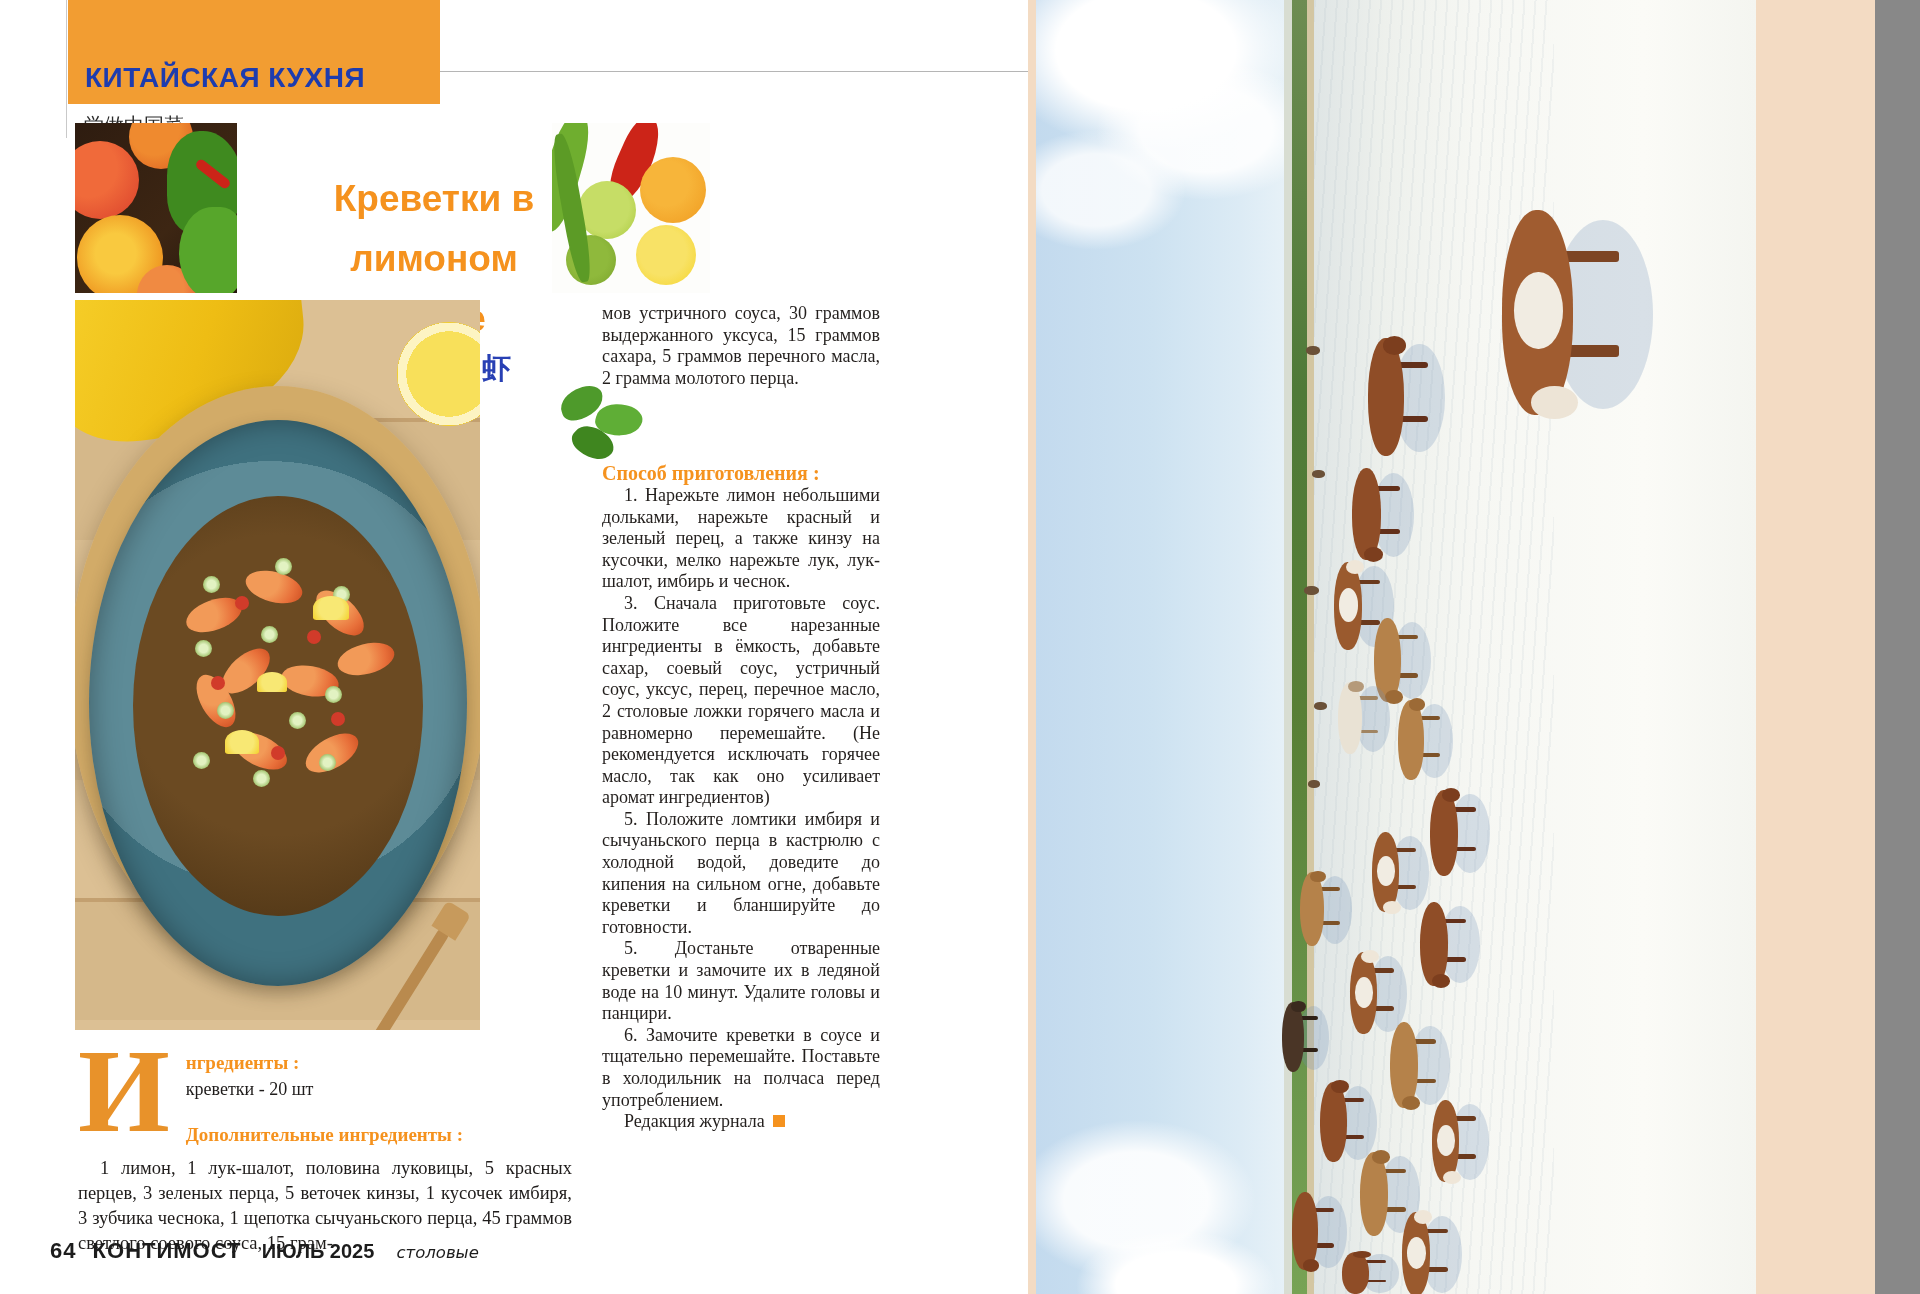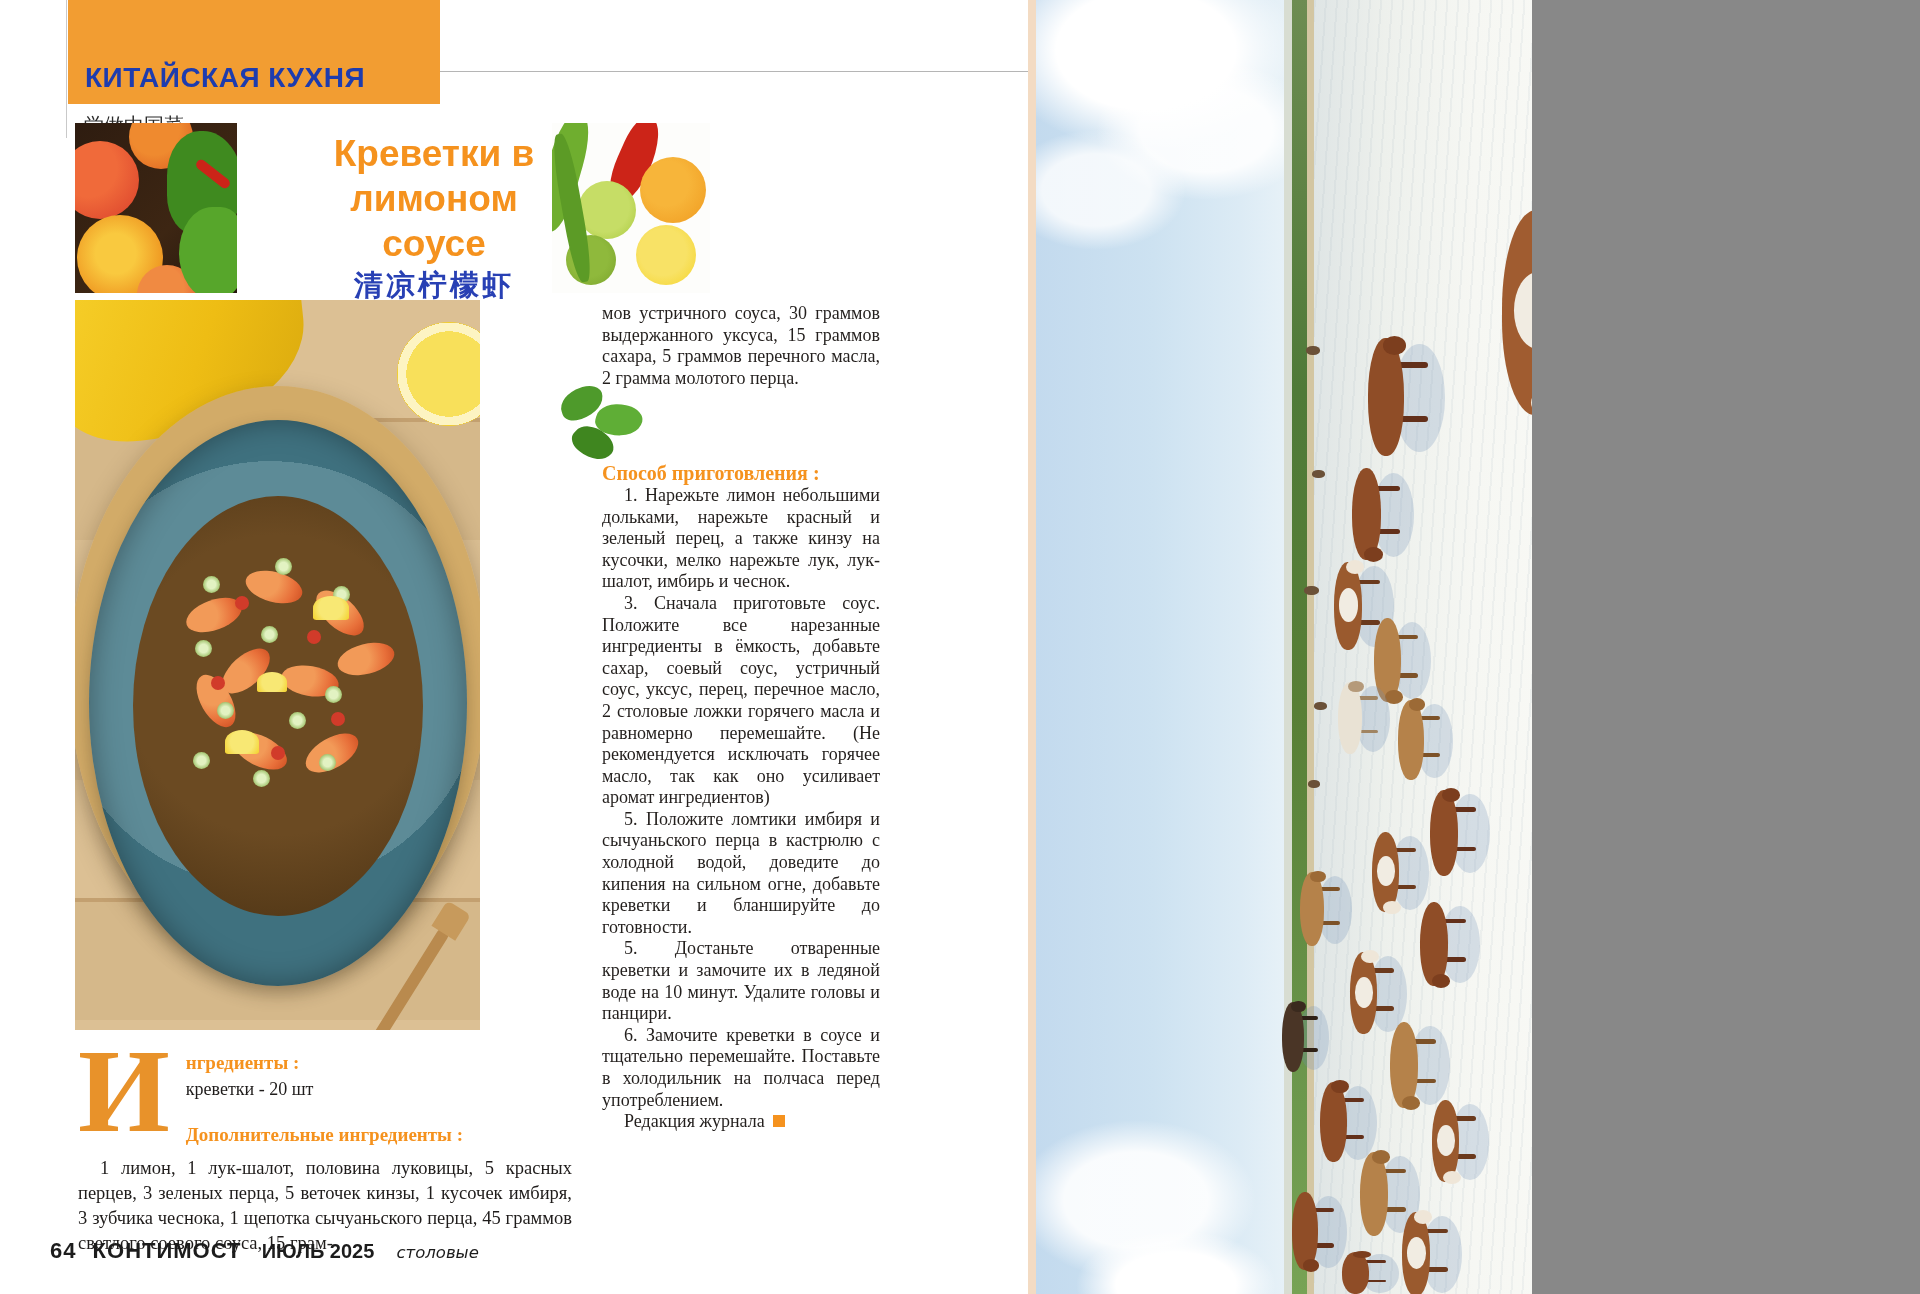--- a/index.html
+++ b/index.html
@@ -1,34 +1,34 @@
 <!DOCTYPE html>
 <html><head>
 <meta charset="utf-8">
 <style>
   html,body{margin:0;padding:0;background:#888;}
-  .spread{position:relative;width:1532px;height:1294px;background:#ffffff;overflow:hidden;
+  .spread{position:relative;width:1875px;height:1294px;background:#ffffff;overflow:hidden;
           font-family:"Liberation Serif", serif;color:#1f1c1b;}
   
   .vrule{position:absolute;left:66px;top:0;width:1px;height:138px;background:#c9c9c9;}
   .orange-banner{position:absolute;left:68px;top:0;width:372px;height:104px;background:#f29d32;}
   .section-title{position:absolute;left:17px;bottom:10px;font-family:"Liberation Sans",sans-serif;
                  font-weight:bold;font-size:28px;color:#1e3cae;letter-spacing:.5px;}
   .hrule{position:absolute;left:440px;top:71px;width:600px;height:1px;background:#b5b5b5;}
   .section-subtitle{position:absolute;left:84px;top:112px;font-family:"DejaVu Sans",sans-serif;
                     font-size:20px;color:#2a2a2a;}
   
   .banner{position:absolute;left:75px;top:123px;width:635px;height:170px;background:#fff;}
   .collage{position:absolute;top:0;height:170px;overflow:hidden;}
   .collage-left{left:0;width:162px;background:linear-gradient(135deg,#2e1c10 0%,#3d2613 60%,#24160c 100%);}
   .collage-right{right:0;width:158px;background:#fdfdfb;}
   .blob{position:absolute;border-radius:50%;}
   .title-box{position:absolute;left:170px;top:8px;width:378px;text-align:center;}
-  .recipe-title{font-family:"Liberation Sans",sans-serif;font-weight:bold;font-size:37px;line-height:45px;
-                color:#f5921e;}
+  .recipe-title{font-family:"Liberation Sans",sans-serif;font-weight:bold;font-size:37px;line-height:60px;
+                color:#f5921e;margin-top:38px;}
   .recipe-title-zh{font-family:"DejaVu Sans",sans-serif;font-weight:bold;font-size:29px;
                    color:#2840b4;letter-spacing:3px;}
   
   .dish-photo{position:absolute;left:75px;top:300px;width:405px;height:730px;overflow:hidden;
               background:repeating-linear-gradient(180deg,#dcc094 0 118px,#c3a070 118px 122px,#d5b88a 122px 240px);}
   .cloth{position:absolute;left:-18px;top:-14px;width:250px;height:150px;background:
          linear-gradient(115deg,#f6cf2a 0%,#eebd14 55%,#d9a90e 100%);border-radius:0 0 70% 30%;
          transform:rotate(-6deg);}
   .lemon-half{position:absolute;left:322px;top:22px;width:104px;height:104px;border-radius:50%;
               background:radial-gradient(circle at 50% 50%, #f8e05a 0 58%, #fdf4c2 58% 70%, #f2cf2e 70% 100%);}

